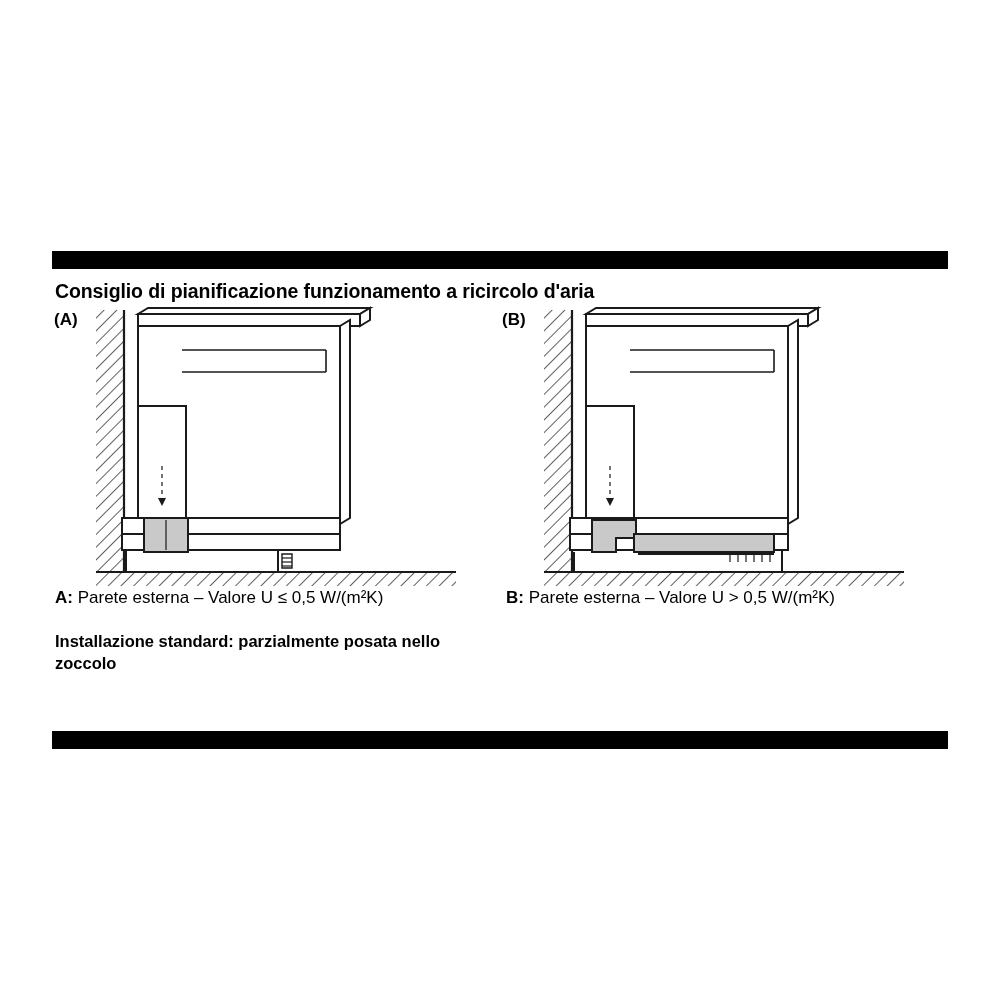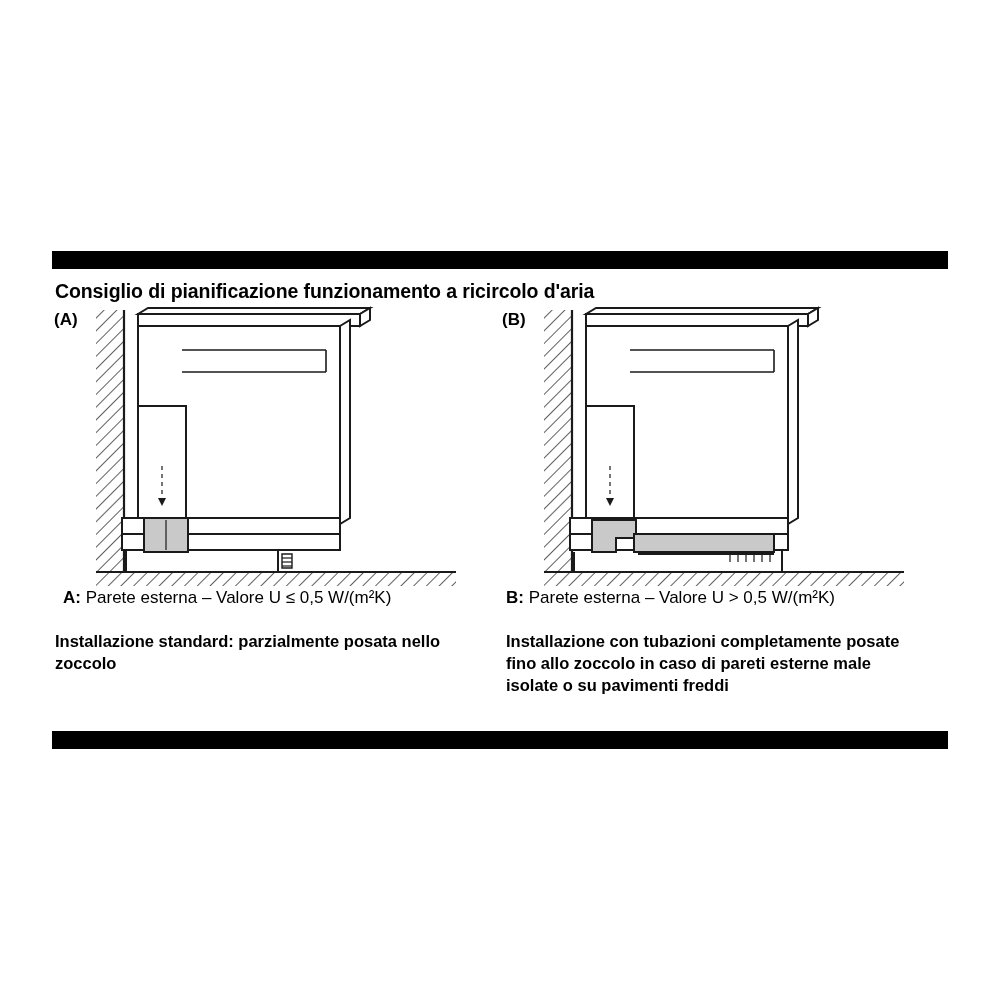--- a/index.html
+++ b/index.html
@@ -68,21 +68,20 @@
   .caption-line {
     position: absolute;
     font-size: 17px;
     white-space: nowrap;
   }
   .caption-bold { font-weight: bold; }
 
   #cap-a {
     left: 55px;
     top: 588px;
-    margin-left: 8px;
   }
   #cap-b {
     left: 506px;
     top: 588px;
   }
 
   .desc {
     position: absolute;
     font-size: 16.5px;
     line-height: 22px;
@@ -207,16 +206,15 @@
 
   <div class="caption-line" id="cap-a">
     <span class="caption-bold">A:</span><span> Parete esterna – Valore U ≤ 0,5 W/(m²K)</span>
   </div>
 
   <div class="caption-line" id="cap-b">
     <span class="caption-bold">B:</span><span> Parete esterna – Valore U &gt; 0,5 W/(m²K)</span>
   </div>
 
   <div class="desc" id="desc-a">Installazione standard: parzialmente posata nello zoccolo</div>
-  <div class="desc" id="desc-b">Installazione con tubazioni completamente posate fino allo zoccolo in caso di pareti esterne male isolate o su pavimenti freddi</div>
 
   <div class="bar" id="bar-bottom"></div>
 </div>
 
 </body></html>

